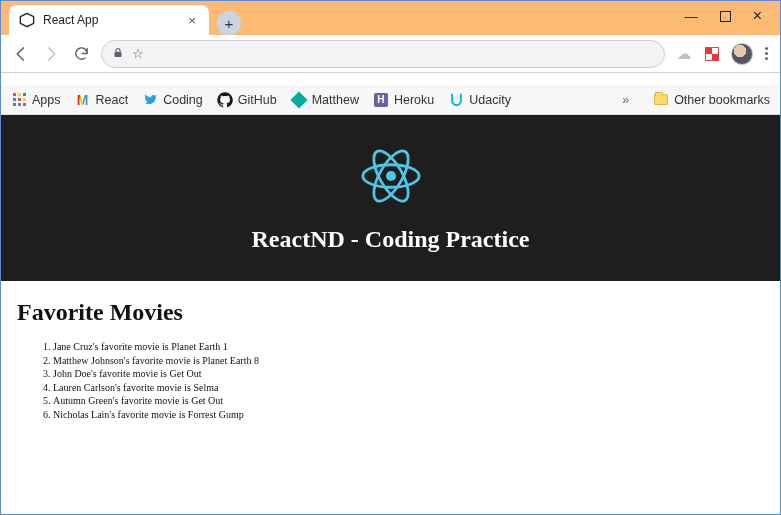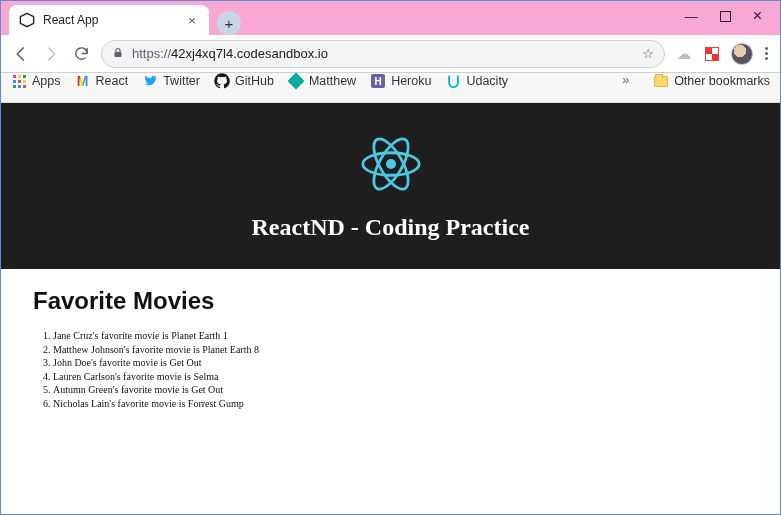--- a/index.html
+++ b/index.html
@@ -1,19 +1,19 @@
 <!DOCTYPE html>
 <html><head>
 <meta charset="utf-8">
 <style>
   * { box-sizing: border-box; margin: 0; padding: 0; }
   body { font-family: "Segoe UI", Arial, sans-serif; font-size: 13px; background: #fff; width: 781px; height: 515px; overflow: hidden; border: 1px solid #5a8bd6; }
 
   
-  .titlebar { height: 34px; background: #f9a8d4; display: flex; align-items: flex-start; }
+  .titlebar { height: 34px; background: #fdba74; display: flex; align-items: flex-start; }
   .tab-strip { display: flex; align-items: flex-end; height: 34px; padding-left: 8px; flex: 1; gap: 0; }
   .tab { height: 30px; background: #fff; border-radius: 8px 8px 0 0; display: flex; align-items: center; padding: 0 10px; min-width: 200px; gap: 8px; margin-top: 4px; }
   .tab .favicon { width: 16px; height: 16px; display:flex; align-items:center; justify-content:center; }
   .tab .tab-title { flex:1; font-size: 12px; color:#222; }
   .tab .tab-close { width:14px; height:14px; display:flex; align-items:center; justify-content:center; color:#555; font-size:13px; cursor:pointer; }
   .newtab { width:24px; height:24px; border-radius:50%; background:#c9d5e4; display:flex; align-items:center; justify-content:center; margin:6px 0 0 8px; cursor:pointer; color:#333; font-size:15px; }
   .win-controls { display:flex; align-items:center; gap:22px; padding: 6px 18px 0 0; color:#222; }
   .win-controls span { cursor:pointer; font-family: Arial; font-size:13px; }
 
   
@@ -26,35 +26,35 @@
   .url-text .proto { color:#5f6368; }
   .url-text .host { color:#202124; }
   .star { color:#5f6368; cursor:pointer; }
   .ext-icons { display:flex; align-items:center; gap:10px; }
   .ext-icons .ico { width:18px; height:18px; display:flex; align-items:center; justify-content:center; cursor:pointer; }
   .avatar { width:22px; height:22px; border-radius:50%; background: radial-gradient(circle at 40% 35%, #e8c9a8 0 35%, #556 36% 100%); cursor:pointer; border:1px solid #bbb;}
   .menu-dots { display:flex; flex-direction:column; gap:2px; cursor:pointer; padding:0 2px;}
   .menu-dots span{ width:3px;height:3px;background:#5f6368;border-radius:50%;}
 
   
-  .bookmarks { height: 30px; background:#f7f7f7; border-bottom:1px solid #dcdcdc; display:flex; align-items:flex-start; padding:0 10px; gap:14px; font-size:12.5px; color:#333; }
+  .bookmarks { height: 30px; background:#f7f7f7; border-bottom:1px solid #dcdcdc; display:flex; align-items:center; padding:0 10px; gap:14px; font-size:12.5px; color:#333;margin-top:12px; }
   .bm-item { display:flex; align-items:center; gap:5px; cursor:pointer; }
   .bm-item .bi { width:16px; height:16px; display:flex; align-items:center; justify-content:center; }
   .bm-spacer { flex:1; }
   .bm-chevron { color:#666; cursor:pointer; }
   .folder { width:14px; height:11px; background:#ffd86b; border:1px solid #d9b84e; border-radius:1px; position:relative; }
   .folder::before{content:"";position:absolute;top:-3px;left:0;width:6px;height:3px;background:#ffd86b;border:1px solid #d9b84e;border-bottom:none;border-radius:1px 1px 0 0;}
 
   
   .page { height: calc(515px - 34px - 38px - 30px - 2px); overflow:auto; background:#fff; }
   .hero { background:#1f1e1e; color:#fff; padding: 30px 0 28px 0; text-align:center; }
   .hero h1 { font-family: Georgia, "Times New Roman", serif; font-weight:bold; font-size:24px; margin-top:16px; }
   .react-logo { display:inline-block; }
   .content { padding: 18px 16px; color:#111; }
-  .content h2 { font-family: Liberation Sans, sans-serif; font-size:24px; font-weight:bold; margin-bottom:14px;margin-left:16px; }
+  .content h2 { font-family: Liberation Serif, serif; font-size:24px; font-weight:bold; margin-bottom:14px; }
   .content ol { padding-left: 36px; font-family: "Times New Roman", Georgia, serif; font-size:10px; line-height:1.35; }
 
   
   .apps-grid { display:grid; grid-template-columns:repeat(3,3px); grid-auto-rows:3px; gap:2px; }
   .apps-grid span{ background:#de5246; }
   .apps-grid span:nth-child(2){background:#ffcd42;} .apps-grid span:nth-child(3){background:#1fa463;}
   .apps-grid span:nth-child(4){background:#4285f4;} .apps-grid span:nth-child(5){background:#de5246;}
   .apps-grid span:nth-child(6){background:#ffcd42;} .apps-grid span:nth-child(7){background:#1fa463;}
   .apps-grid span:nth-child(8){background:#4285f4;} .apps-grid span:nth-child(9){background:#de5246;}
   .gmail-m{ font-weight:bold; font-family:Arial; background:linear-gradient(90deg,#d93025 0 30%,#fbbc04 30% 55%,#34a853 55% 75%,#4285f4 75% 100%);-webkit-background-clip:text;color:transparent;font-size:14px;}
@@ -105,23 +105,20 @@
         <path d="M4 12a8 8 0 1 1 3 6.3M4 12V5m0 7h7" fill="none" stroke="#5f6368" stroke-width="2" stroke-linecap="round" transform="scale(-1,1) translate(-24,0)"></path>
       </svg>
   </div>
   <div class="addr">
     <span class="lock">
       <svg width="12" height="13" viewBox="0 0 24 24">
           <rect x="5" y="11" width="14" height="10" rx="2" fill="#5f6368"></rect>
           <path d="M8 11V8a4 4 0 0 1 8 0v3" fill="none" stroke="#5f6368" stroke-width="2.4"></path>
         </svg>
     </span>
-    <span class="url-text">
-      <span class="proto">https://</span><span class="host">42xj4xq7l4.codesandbox.io</span>
-    </span>
     <span class="star">☆</span>
   </div>
   <div class="ext-icons">
     <span class="ico cloud">☁</span>
     <span class="ico">
         <span class="lb-sq">
           <span></span>
           <span></span>
           <span></span>
           <span></span>
@@ -158,21 +155,21 @@
         <span class="gmail-m">M</span>
       </span>
     <span>React</span>
   </div>
   <div class="bm-item">
     <span class="bi twitter-bird">
         <svg width="16" height="16" viewBox="0 0 24 24" fill="#1da1f2">
           <path d="M22 5.9c-.7.3-1.5.6-2.3.7.8-.5 1.5-1.3 1.8-2.3-.8.5-1.7.8-2.6 1-1.5-1.6-4-1.1-4.9.9-.3.6-.4 1.3-.3 2C10 8 6.9 6.4 4.8 3.9c-1 1.7-.5 3.9 1.2 5-0.6 0-1.2-.2-1.8-.5 0 1.8 1.3 3.4 3.1 3.8-.6.2-1.2.2-1.8.1.5 1.5 1.9 2.6 3.6 2.6-1.5 1.2-3.4 1.8-5.3 1.6 1.8 1.1 3.9 1.8 6 1.8 7.3 0 11.3-6.1 11-11.5.8-.5 1.4-1.2 2-2z"></path>
         </svg>
       </span>
-    <span>Twitter</span>
+    <span>Coding</span>
   </div>
   <div class="bm-item">
     <span class="bi">
         <svg width="16" height="16" viewBox="0 0 24 24" fill="#181717">
           <path d="M12 .5C5.7.5.5 5.7.5 12c0 5.1 3.3 9.4 7.9 10.9.6.1.8-.3.8-.6v-2c-3.2.7-3.9-1.5-3.9-1.5-.5-1.3-1.3-1.7-1.3-1.7-1-.7.1-.7.1-.7 1.2.1 1.8 1.2 1.8 1.2 1 1.8 2.7 1.3 3.4 1 .1-.8.4-1.3.7-1.6-2.6-.3-5.3-1.3-5.3-5.7 0-1.3.5-2.3 1.2-3.1-.1-.3-.5-1.5.1-3.1 0 0 1-.3 3.2 1.2.9-.3 1.9-.4 2.9-.4s2 .1 2.9.4c2.2-1.5 3.2-1.2 3.2-1.2.6 1.6.2 2.8.1 3.1.8.8 1.2 1.9 1.2 3.1 0 4.4-2.7 5.4-5.3 5.7.4.4.8 1.1.8 2.2v3.2c0 .3.2.7.8.6 4.6-1.5 7.9-5.8 7.9-10.9C23.5 5.7 18.3.5 12 .5z"></path>
         </svg>
       </span>
     <span>GitHub</span>
   </div>
   <div class="bm-item">

